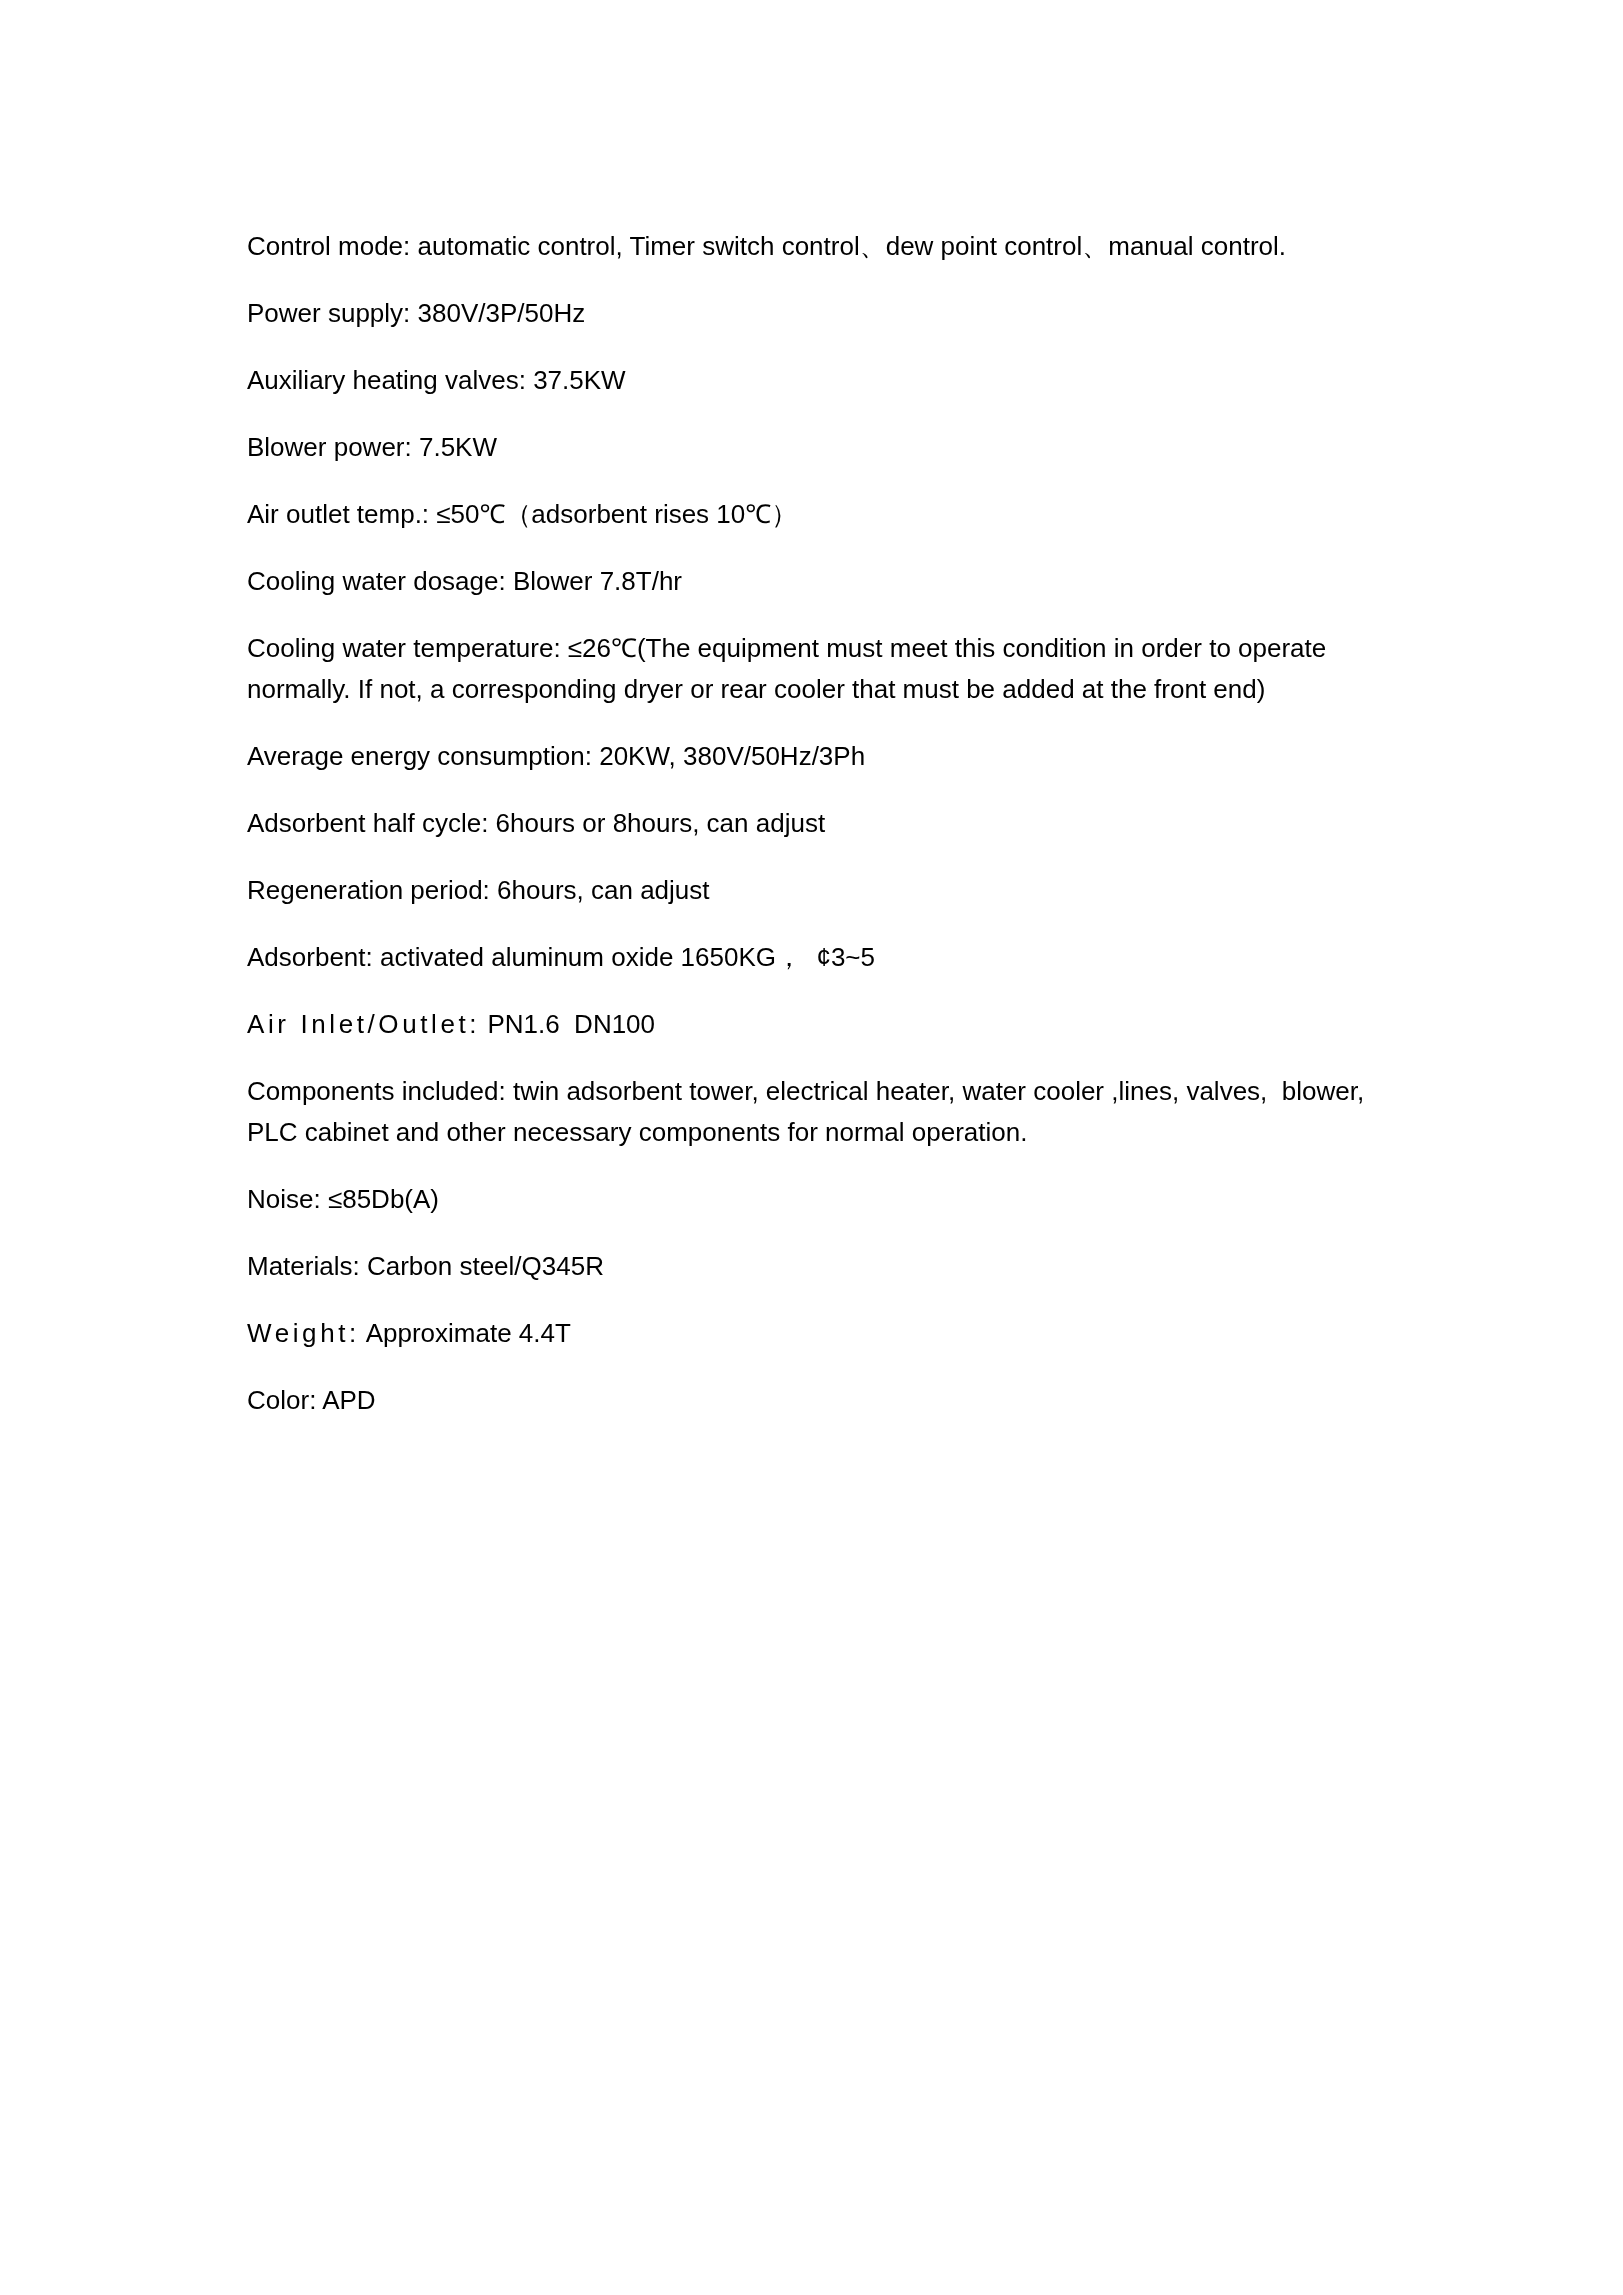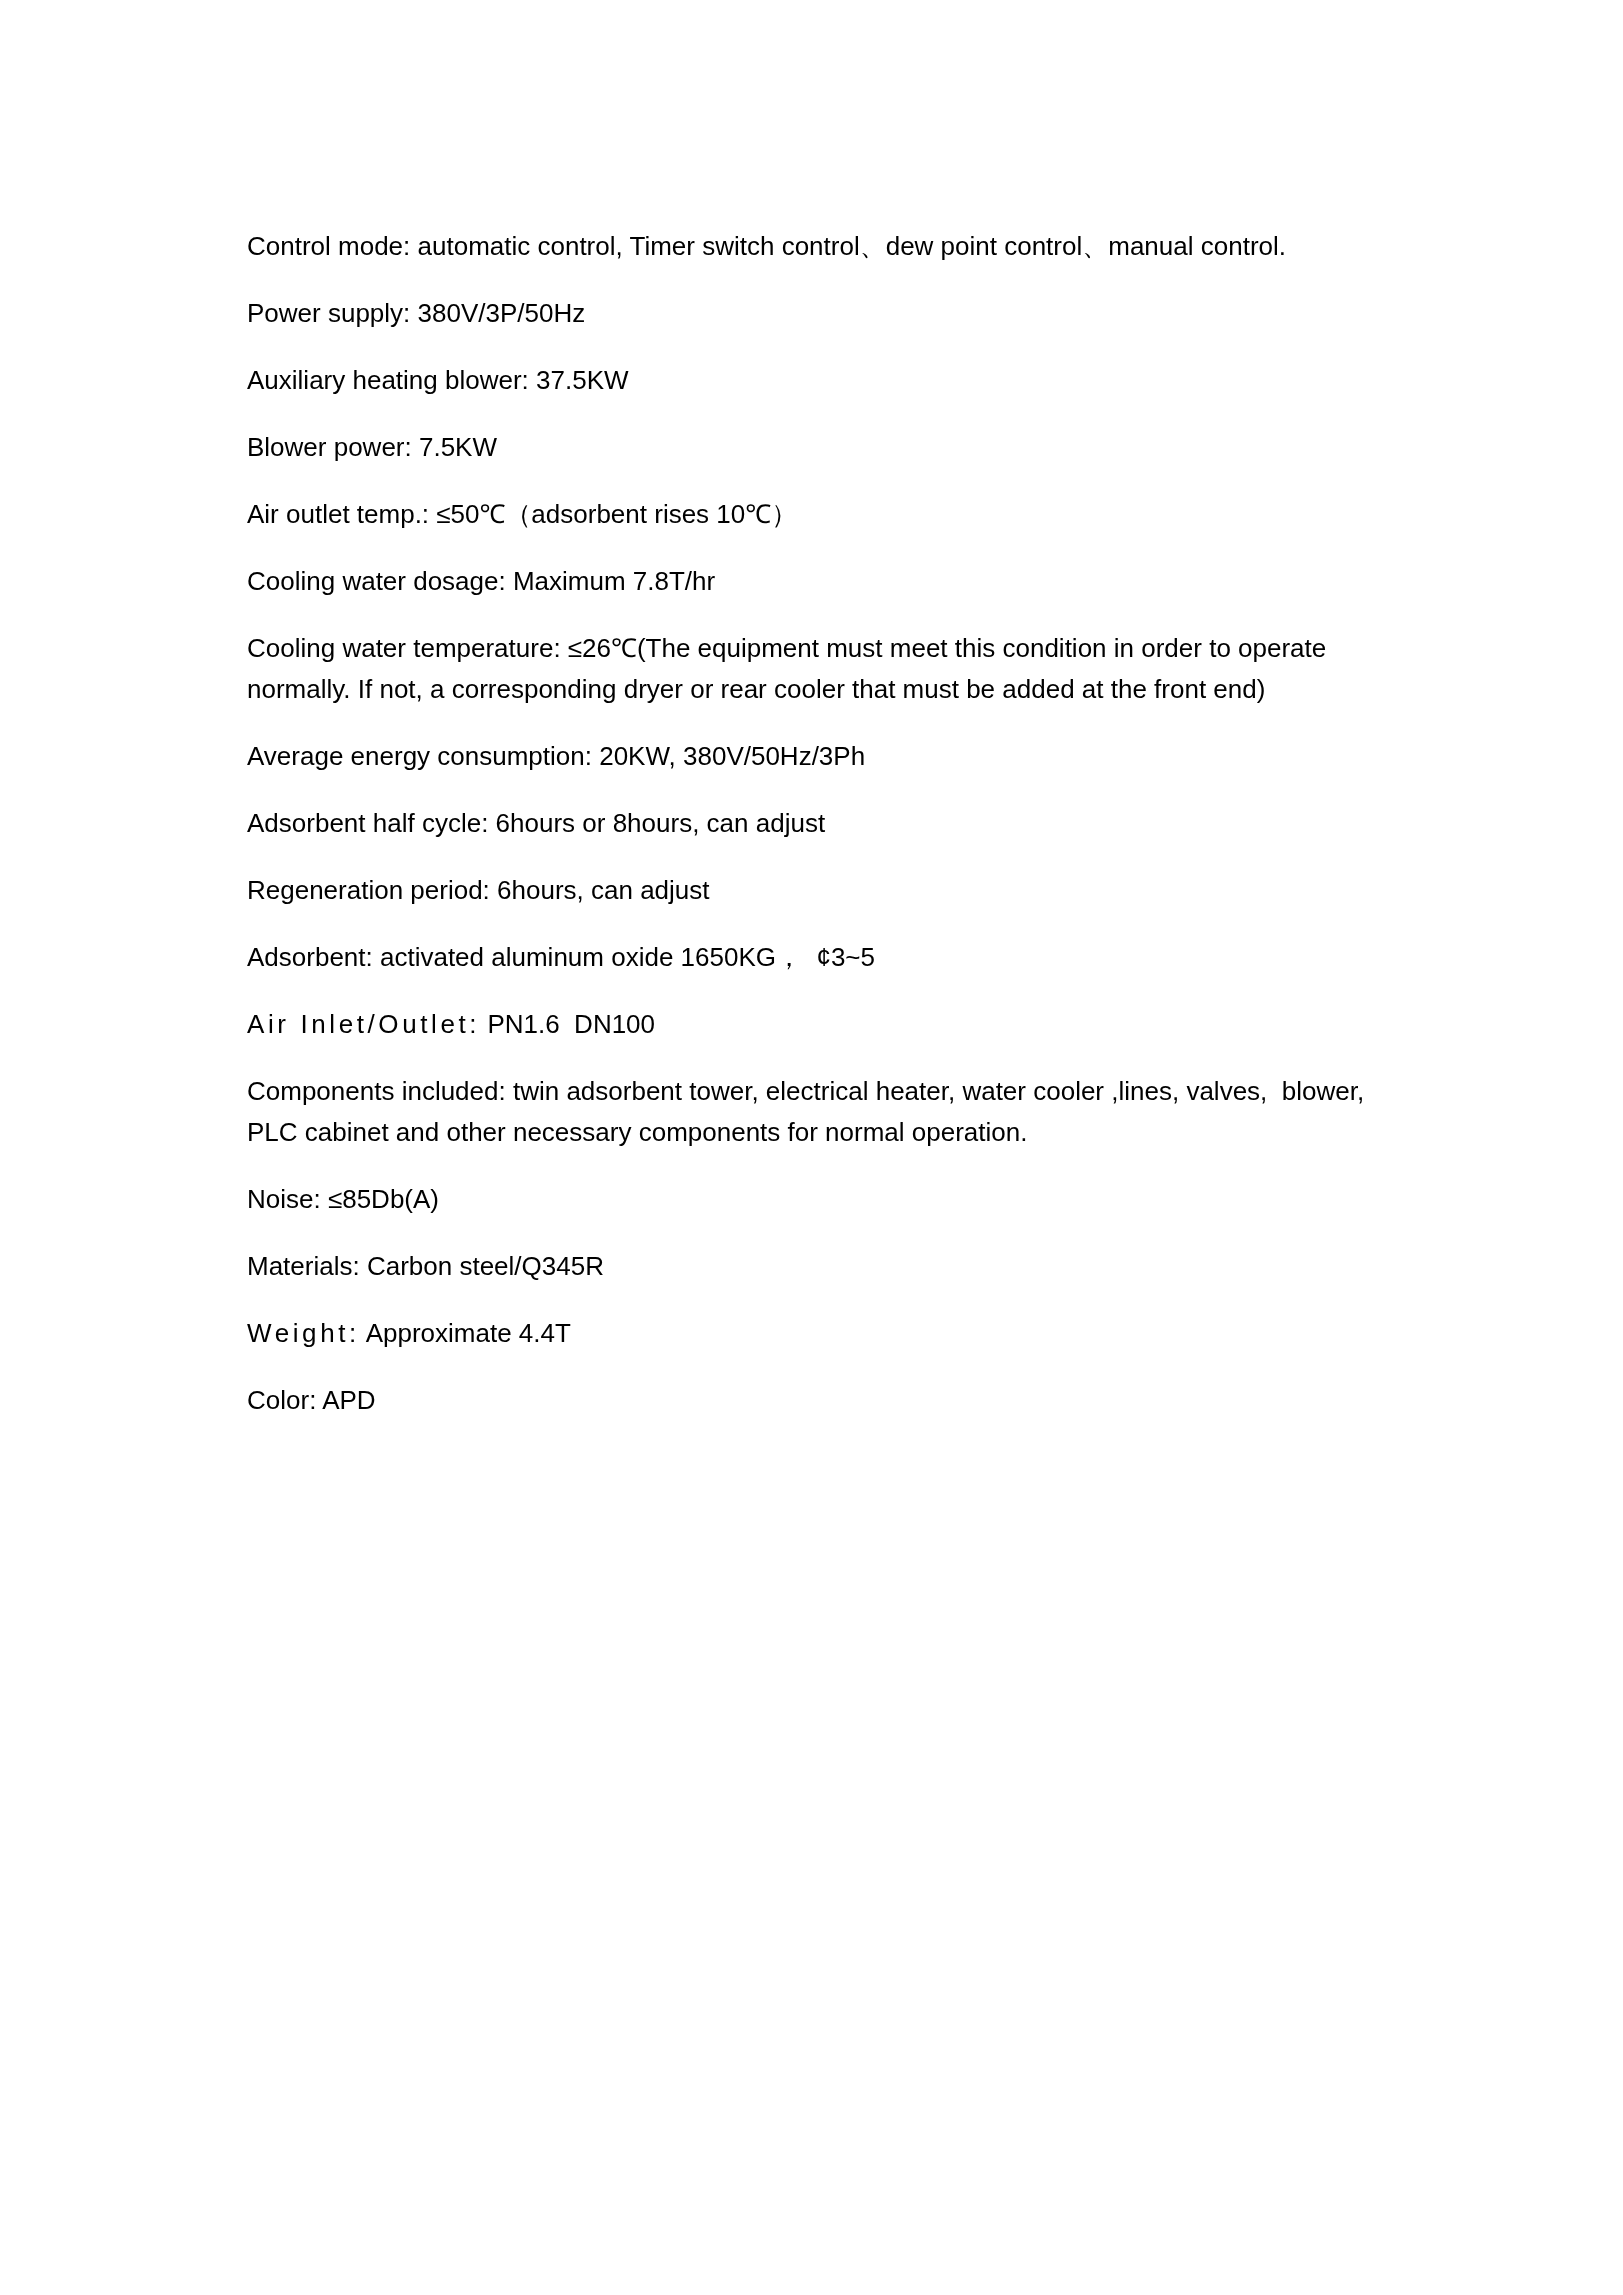--- a/index.html
+++ b/index.html
@@ -46,24 +46,24 @@
     text-align: right;
   }
 </style>
 </head>
 <body>
 
 <div class="page">
   <div class="doc-body" id="doc-body">
       <p class="spec-line"><span class="value">Control mode: automatic control, Timer switch control、dew point control、manual control.</span></p>
       <p class="spec-line"><span class="value">Power supply: 380V/3P/50Hz</span></p>
-      <p class="spec-line"><span class="value">Auxiliary heating blower: 37.5KW</span></p>
+      <p class="spec-line"><span class="value">Auxiliary heating valves: 37.5KW</span></p>
       <p class="spec-line"><span class="value">Blower power: 7.5KW</span></p>
       <p class="spec-line"><span class="value">Air outlet temp.: ≤50℃（adsorbent rises 10℃）</span></p>
-      <p class="spec-line"><span class="value">Cooling water dosage: Maximum 7.8T/hr</span></p>
+      <p class="spec-line"><span class="value">Cooling water dosage: Blower 7.8T/hr</span></p>
       <p class="spec-line"><span class="value">Cooling water temperature: ≤26℃(The equipment must meet this condition in order to operate normally. If not, a corresponding dryer or rear cooler that must be added at the front end)</span></p>
       <p class="spec-line"><span class="value">Average energy consumption: 20KW, 380V/50Hz/3Ph</span></p>
       <p class="spec-line"><span class="value">Adsorbent half cycle: 6hours or 8hours, can adjust</span></p>
       <p class="spec-line"><span class="value">Regeneration period: 6hours, can adjust</span></p>
       <p class="spec-line"><span class="value">Adsorbent: activated aluminum oxide 1650KG，  ¢3~5</span></p>
       <p class="spec-line tracked-prefix"><span class="prefix">Air Inlet/Outlet:</span><span class="value"> PN1.6  DN100</span></p>
       <p class="spec-line"><span class="value">Components included: twin adsorbent tower, electrical heater, water cooler ,lines, valves,  blower, PLC cabinet and other necessary components for normal operation.</span></p>
       <p class="spec-line"><span class="value">Noise: ≤85Db(A)</span></p>
       <p class="spec-line"><span class="value">Materials: Carbon steel/Q345R</span></p>
       <p class="spec-line tracked-prefix"><span class="prefix">Weight:</span><span class="value"> Approximate 4.4T</span></p>

